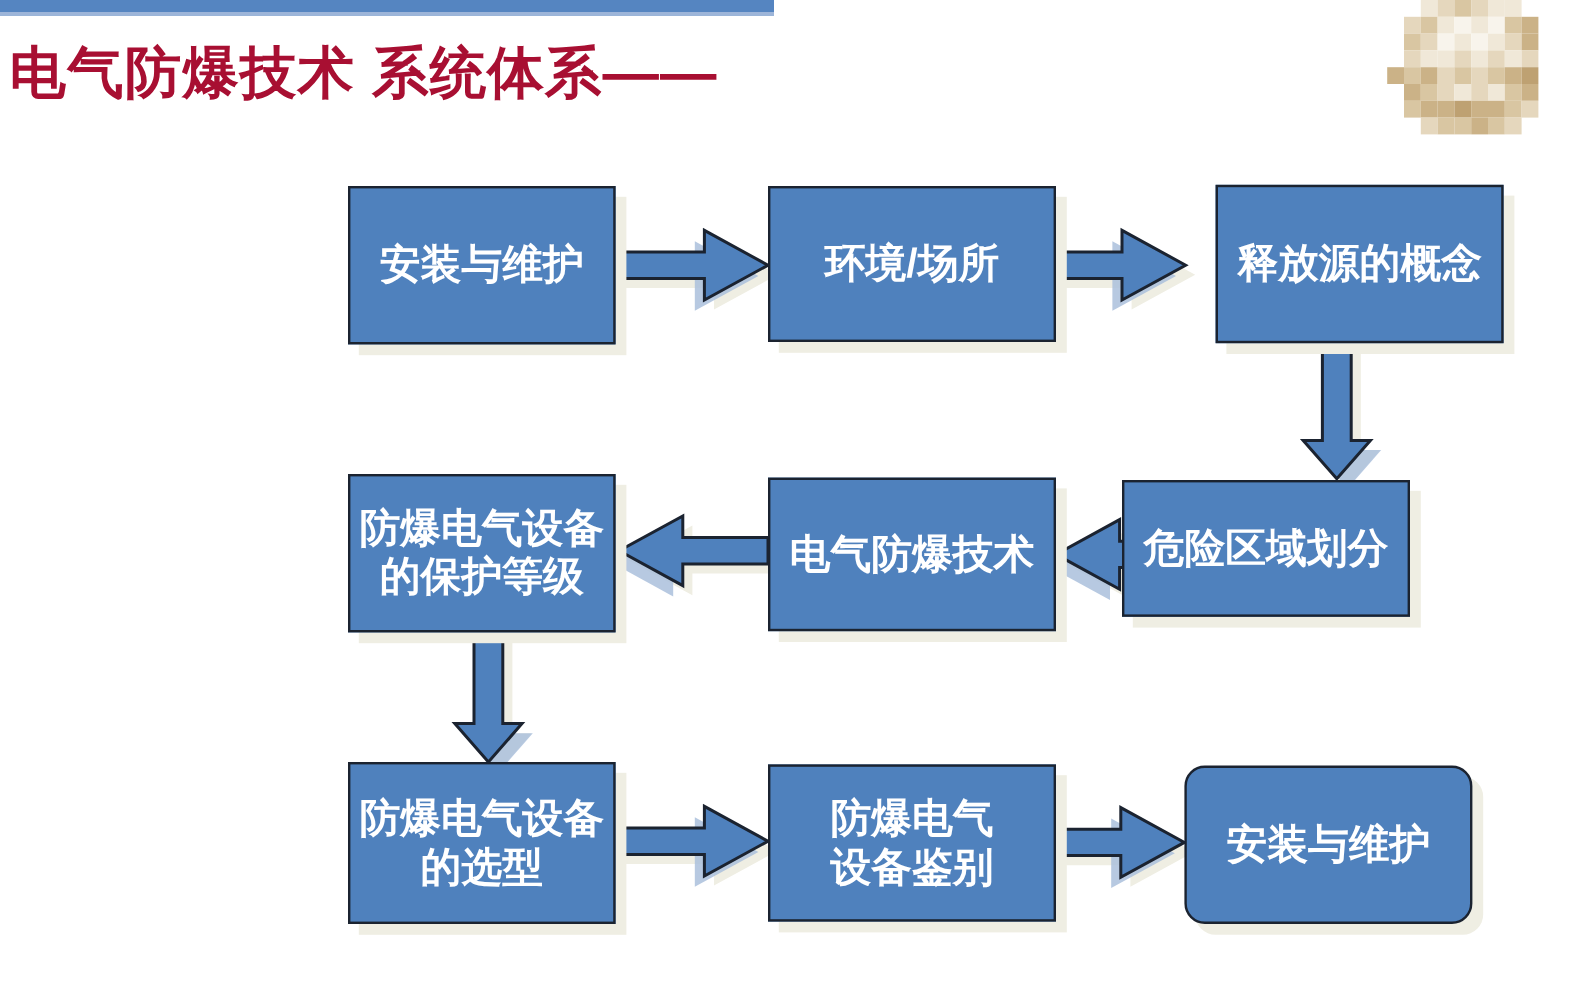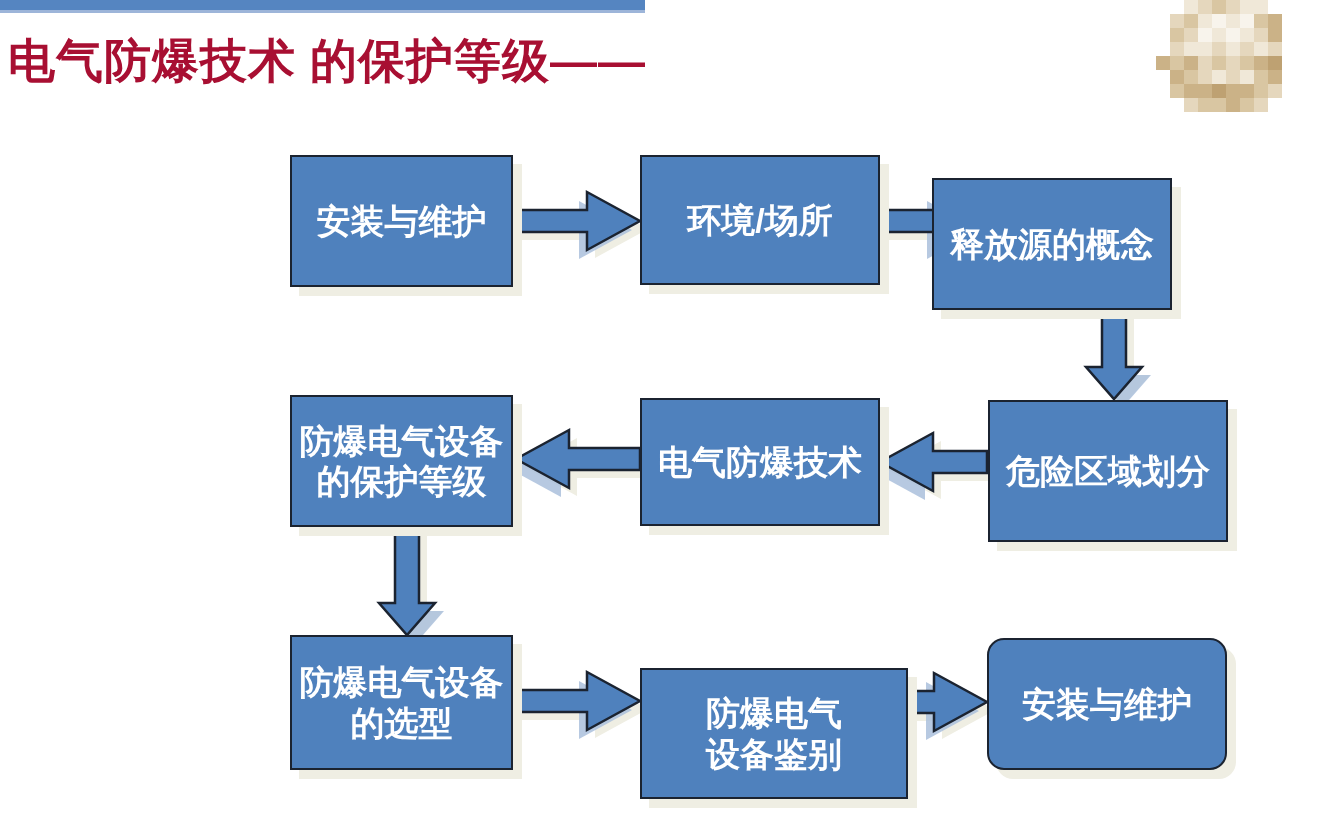--- a/index.html
+++ b/index.html
@@ -35,21 +35,21 @@
     text-align:center;box-sizing:border-box;
   }
   .flow-box .line{display:block;}
   #arrows{position:absolute;left:0;top:0;pointer-events:none;}
 </style>
 </head>
 <body>
 
 <div id="slide">
   <div class="top-bar"></div>
-  <h1 class="title">电气防爆技术 的保护等级——</h1>
+  <h1 class="title">电气防爆技术 系统体系——</h1>
   <div class="logo" id="logo">
       <div class="cell" style="left: 28px; top: 0px; background: rgb(240, 232, 216);"></div>
       <div class="cell" style="left: 42px; top: 0px; background: rgb(229, 215, 189);"></div>
       <div class="cell" style="left: 56px; top: 0px; background: rgb(217, 198, 162);"></div>
       <div class="cell" style="left: 70px; top: 0px; background: rgb(229, 215, 189);"></div>
       <div class="cell" style="left: 84px; top: 0px; background: rgb(240, 232, 216);"></div>
       <div class="cell" style="left: 98px; top: 0px; background: rgb(240, 232, 216);"></div>
       <div class="cell" style="left: 14px; top: 14px; background: rgb(229, 215, 189);"></div>
       <div class="cell" style="left: 28px; top: 14px; background: rgb(217, 198, 162);"></div>
       <div class="cell" style="left: 42px; top: 14px; background: rgb(240, 232, 216);"></div>
@@ -148,38 +148,38 @@
         <polygon points="880,691 934,691 934,673 987,702 934,731 934,713 880,713" fill="#4F81BD" stroke="#1B2330" stroke-width="2.5"></polygon>
       </g>
     </svg>
   <div id="nodes">
       <div class="flow-box" style="left: 290px; top: 155px; width: 223px; height: 132px;">
         <span class="line">安装与维护</span>
       </div>
       <div class="flow-box" style="left: 640px; top: 155px; width: 240px; height: 130px;">
         <span class="line">环境/场所</span>
       </div>
-      <div class="flow-box" style="left: 932px; top: 154px; width: 240px; height: 132px; margin-top: 24px;">
+      <div class="flow-box" style="left: 1013px; top: 154px; width: 240px; height: 132px;">
         <span class="line">释放源的概念</span>
       </div>
       <div class="flow-box" style="left: 290px; top: 395px; width: 223px; height: 132px;">
         <span class="line">防爆电气设备</span>
         <span class="line">的保护等级</span>
       </div>
       <div class="flow-box" style="left: 640px; top: 398px; width: 240px; height: 128px;">
         <span class="line">电气防爆技术</span>
       </div>
-      <div class="flow-box" style="left: 988px; top: 400px; width: 240px; height: 142px;">
+      <div class="flow-box" style="left: 935px; top: 400px; width: 240px; height: 114px;">
         <span class="line">危险区域划分</span>
       </div>
       <div class="flow-box" style="left: 290px; top: 635px; width: 223px; height: 135px;">
         <span class="line">防爆电气设备</span>
         <span class="line">的选型</span>
       </div>
-      <div class="flow-box" style="left: 640px; top: 668px; width: 268px; height: 131px;">
+      <div class="flow-box" style="left: 640px; top: 637px; width: 240px; height: 131px;">
         <span class="line">防爆电气</span>
         <span class="line">设备鉴别</span>
       </div>
       <div class="flow-box" style="left: 987px; top: 638px; width: 240px; height: 132px; border-radius: 17px;">
         <span class="line">安装与维护</span>
       </div>
     </div>
 </div>
 
 </body></html>

